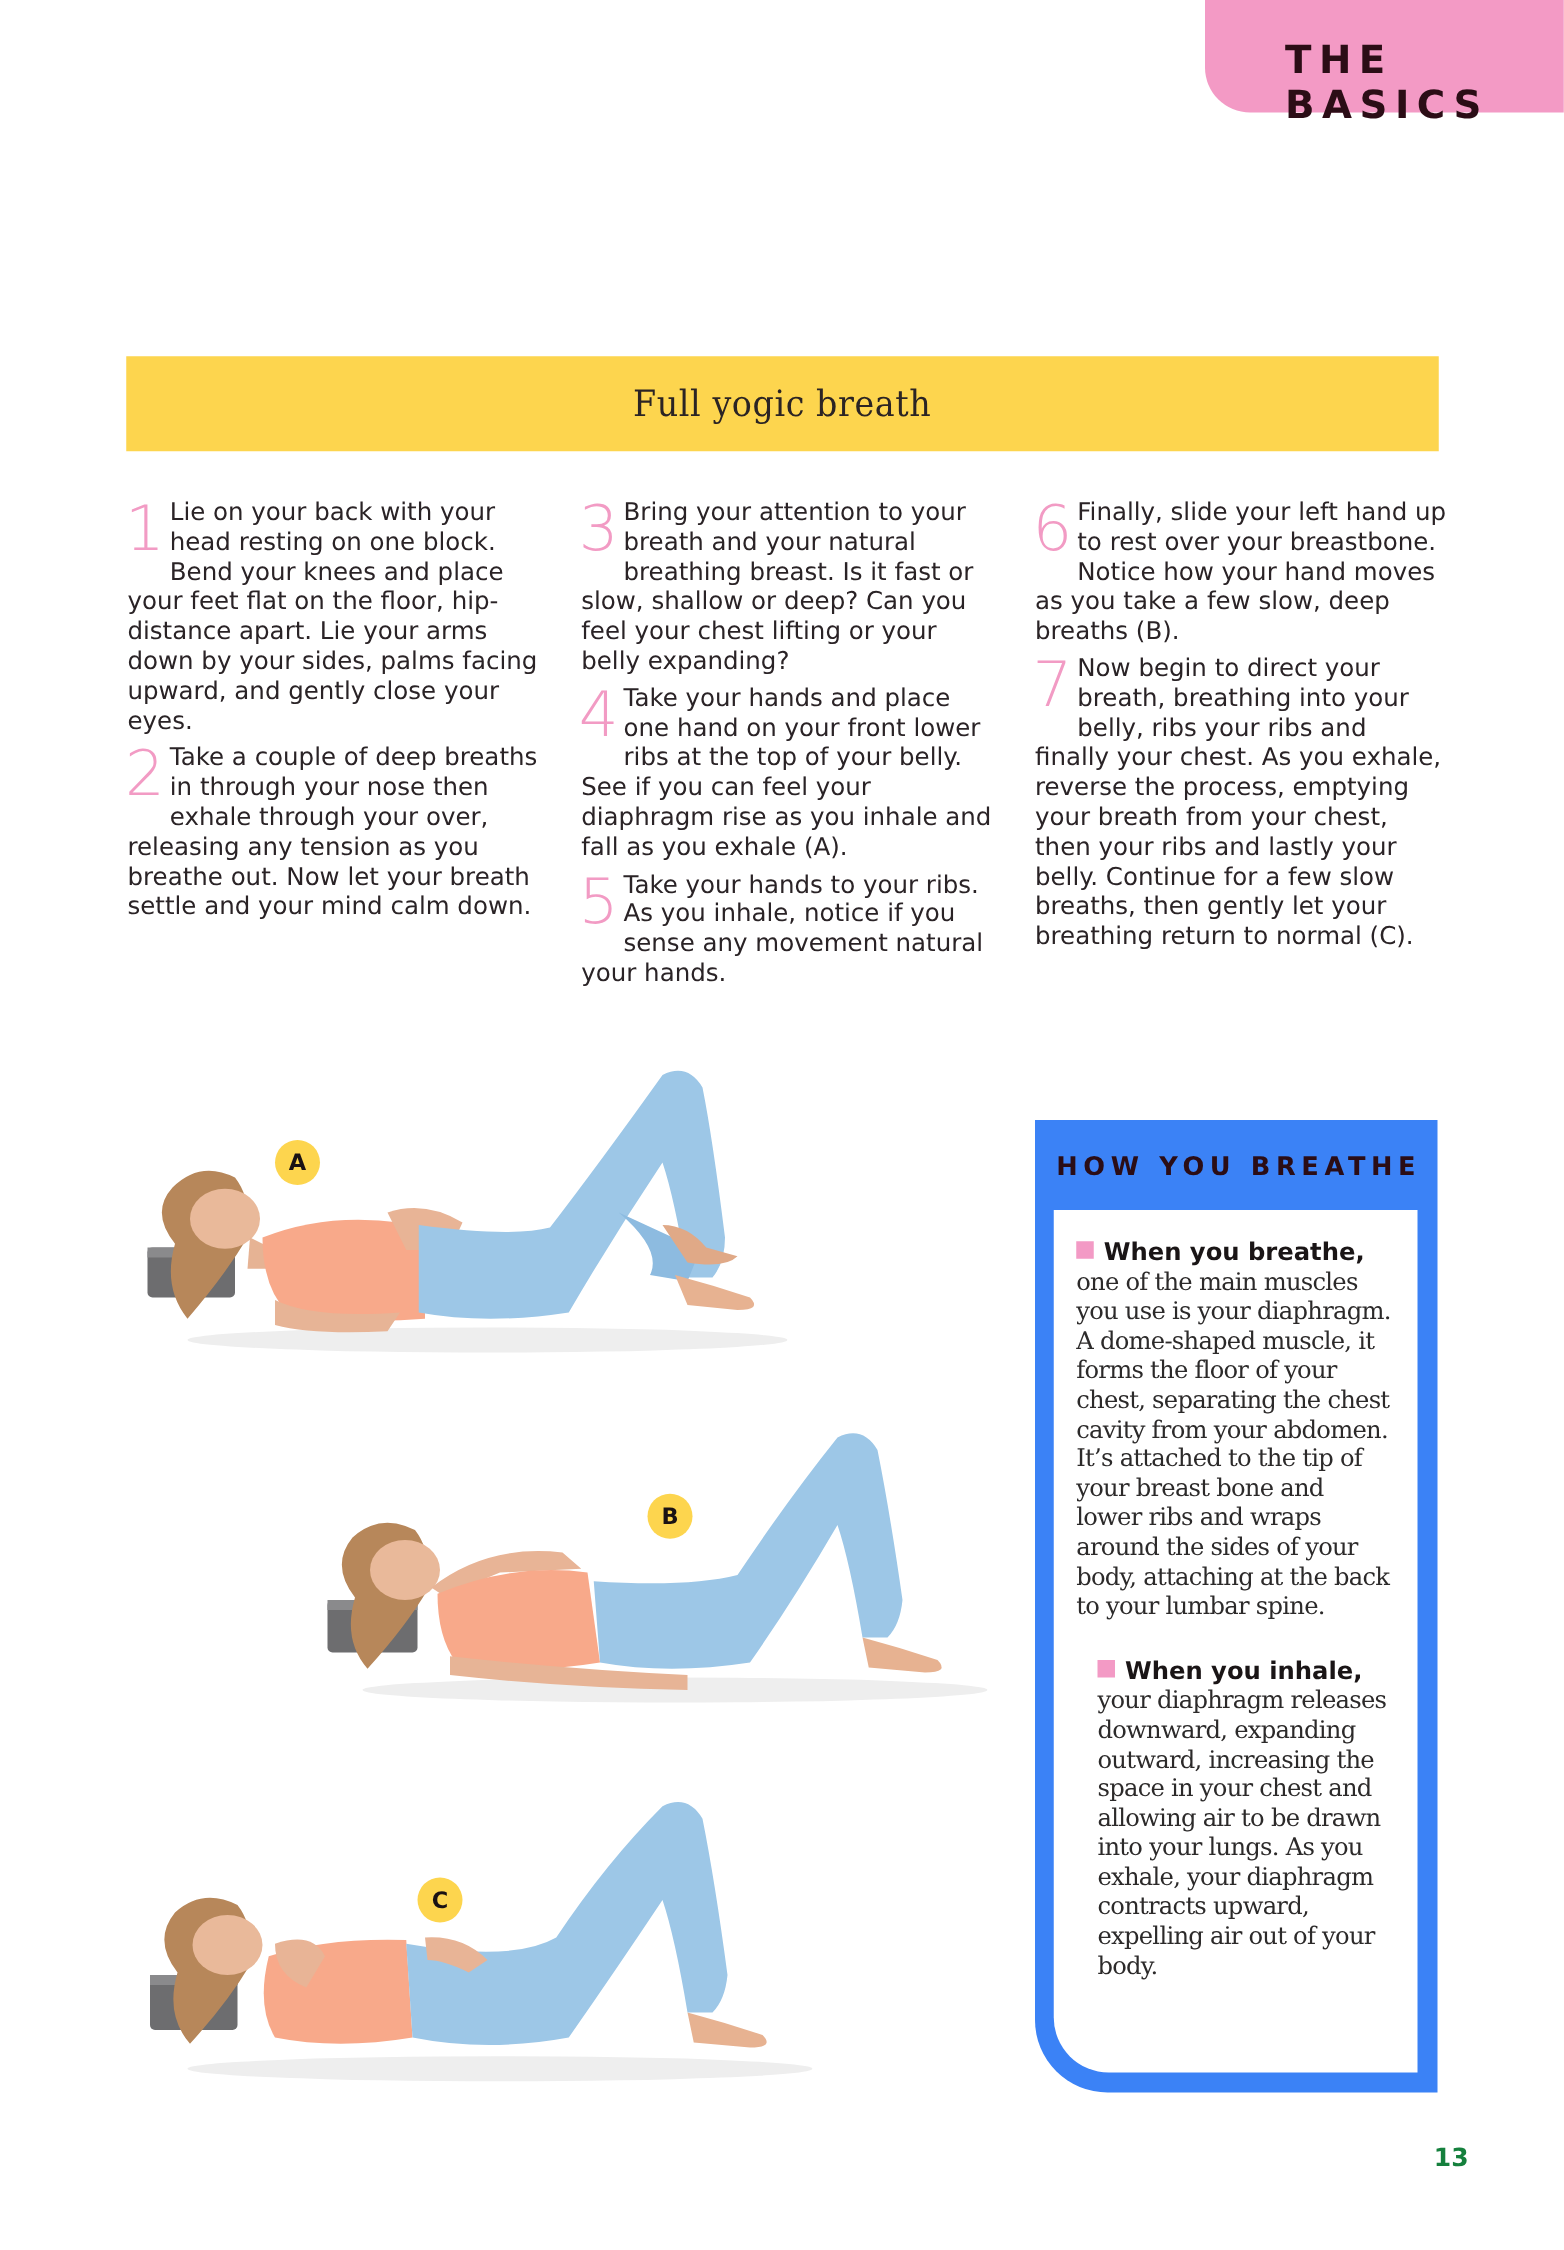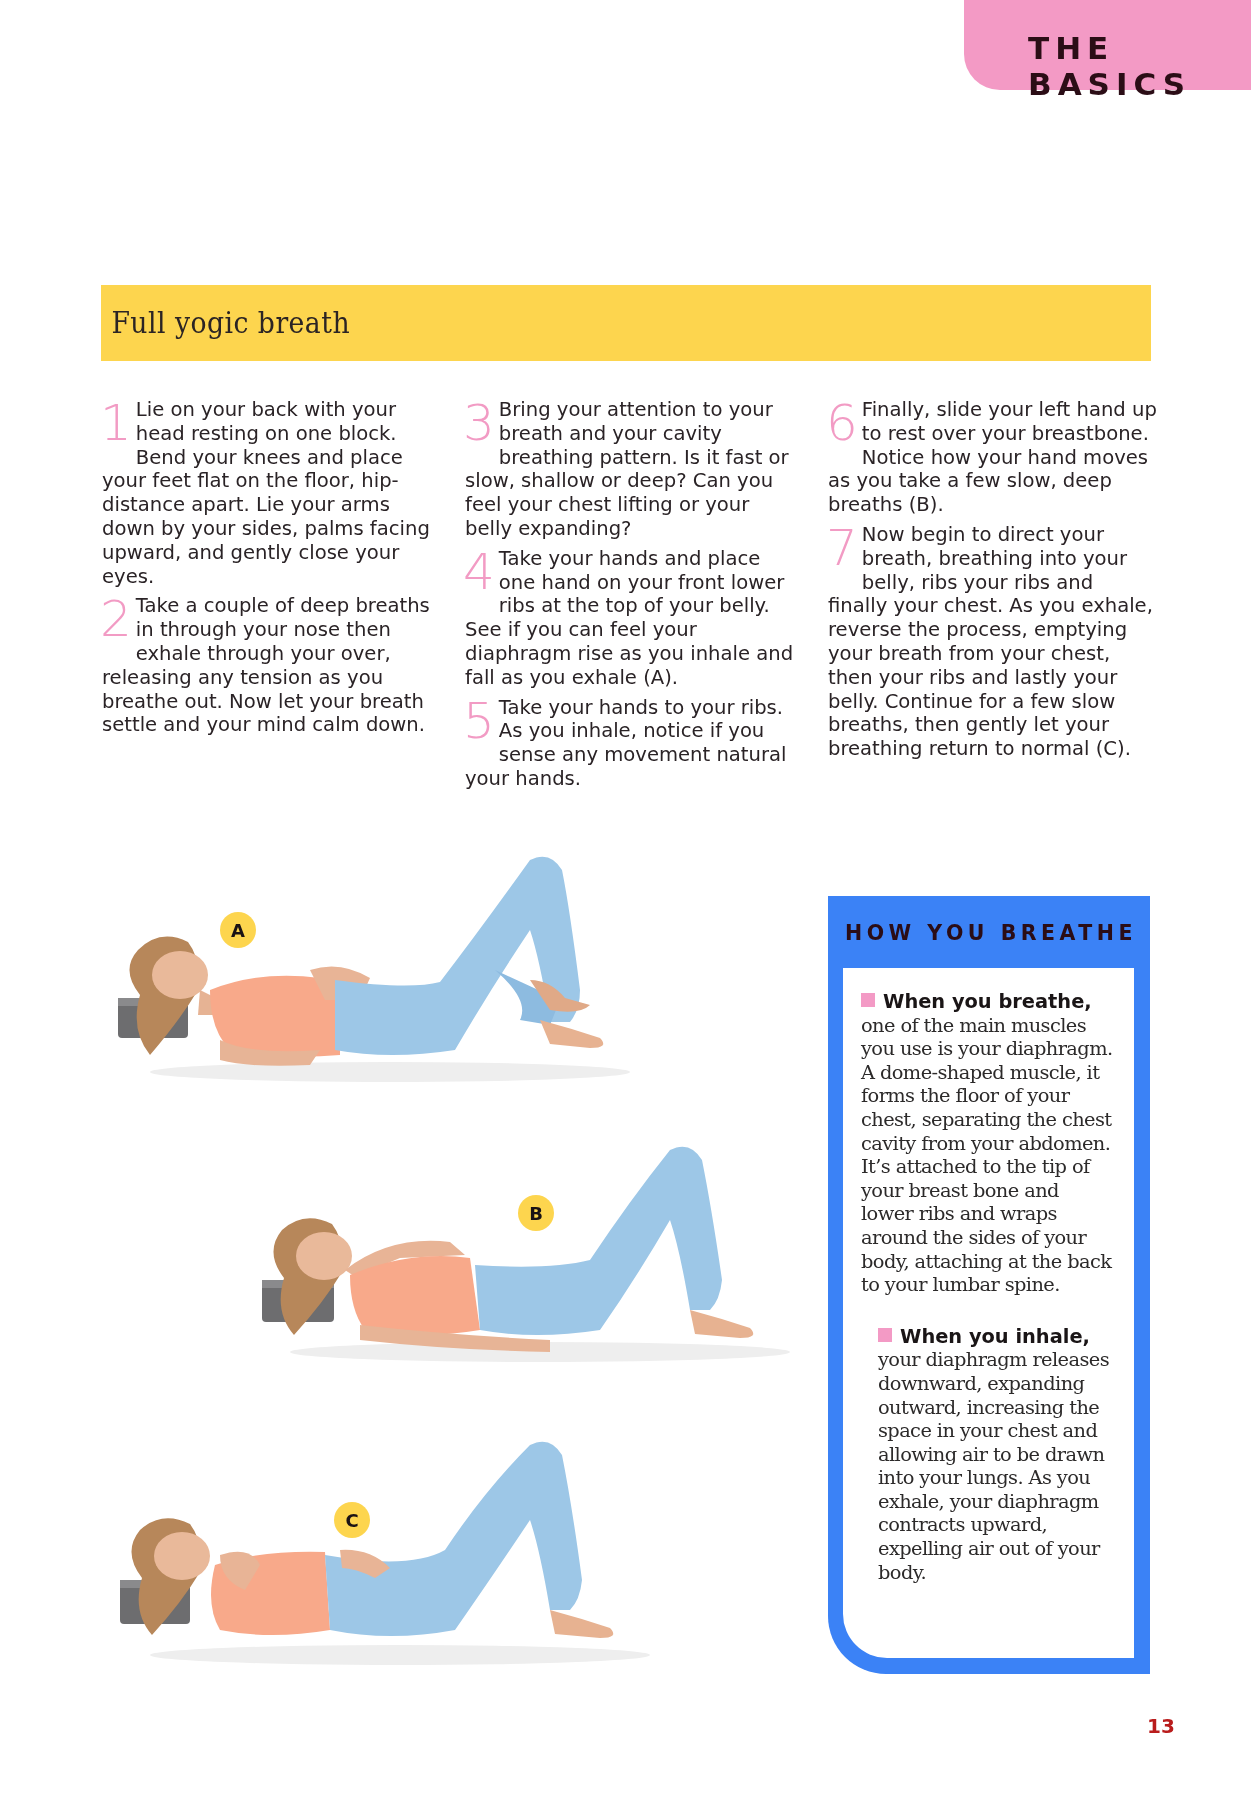--- a/index.html
+++ b/index.html
@@ -9,21 +9,21 @@
     position: absolute; left: 964px; top: 0; width: 300px; height: 90px;
     background: #f39ac5; border-bottom-left-radius: 36px;
   }
   .section-tab span {
     position: absolute; left: 64px; top: 30px;
     font-family: "DejaVu Sans", sans-serif; font-weight: bold; font-size: 31px; letter-spacing: 6px; color: #2b0d16;
   }
 
   .title-bar {
     position: absolute; left: 101px; top: 285px; width: 1050px; height: 76px;
-    background: #fdd54e; display: flex; align-items: center; justify-content: flex-start;
+    background: #fdd54e; display: flex; align-items: center; justify-content: center;
   }
   .title-bar h1 {
     margin: 0; font-family: "DejaVu Serif", serif; font-weight: normal; font-size: 29px; color: #2b2424; letter-spacing: 0.5px;
     transform: scaleX(0.92);
   }
 
   .col { position: absolute; top: 398px; width: 330px; font-family: "DejaVu Sans", sans-serif; font-size: 19.6px; line-height: 23.8px; color: #2a2326; }
   .col1 { left: 102px; }
   .col2 { left: 465px; }
   .col3 { left: 828px; }
@@ -56,21 +56,21 @@
     margin: 0; padding: 0 18px 0 18px; font-family: "DejaVu Serif", serif; font-size: 19.4px; line-height: 23.6px; color: #2c2a2a;
     letter-spacing: -0.6px;
   }
   .info-para.p1 { padding-top: 22px; }
   .info-para.p2 { padding-top: 28px; margin-left: 17px; }
   .info-para .lead { font-family: "DejaVu Sans", sans-serif; font-weight: bold; color: #1a1516; letter-spacing: 0; }
   .sq { display: inline-block; width: 14px; height: 14px; background: #f39ac5; margin-right: 8px; vertical-align: 1px; }
 
   .page-number {
     position: absolute; left: 1147px; top: 1714px;
-    font-family: "DejaVu Sans", sans-serif; font-weight: bold; font-size: 20px; color: #b91c1c;
+    font-family: "DejaVu Sans", sans-serif; font-weight: bold; font-size: 20px; color: #15803d;
   }
 </style>
 </head>
 <body>
 
 <div class="section-tab">
   <span>THE BASICS</span>
 </div>
 
 <div class="title-bar">
@@ -81,21 +81,21 @@
   <p class="step">
     <span class="num">1</span><span>Lie on your back with your head resting on one block. Bend your knees and place your feet flat on the floor, hip-distance apart. Lie your arms down by your sides, palms facing upward, and gently close your eyes.</span>
   </p>
   <p class="step">
     <span class="num">2</span><span>Take a couple of deep breaths in through your nose then exhale through your over, releasing any tension as you breathe out. Now let your breath settle and your mind calm down.</span>
   </p>
 </div>
 
 <div class="col col2">
   <p class="step">
-    <span class="num">3</span><span>Bring your attention to your breath and your cavity breathing pattern. Is it fast or slow, shallow or deep? Can you feel your chest lifting or your belly expanding?</span>
+    <span class="num">3</span><span>Bring your attention to your breath and your natural breathing breast. Is it fast or slow, shallow or deep? Can you feel your chest lifting or your belly expanding?</span>
   </p>
   <p class="step">
     <span class="num">4</span><span>Take your hands and place one hand on your front lower ribs at the top of your belly. See if you can feel your diaphragm rise as you inhale and fall as you exhale (A).</span>
   </p>
   <p class="step">
     <span class="num">5</span><span>Take your hands to your ribs. As you inhale, notice if you sense any movement natural your hands.</span>
   </p>
 </div>
 
 <div class="col col3">

